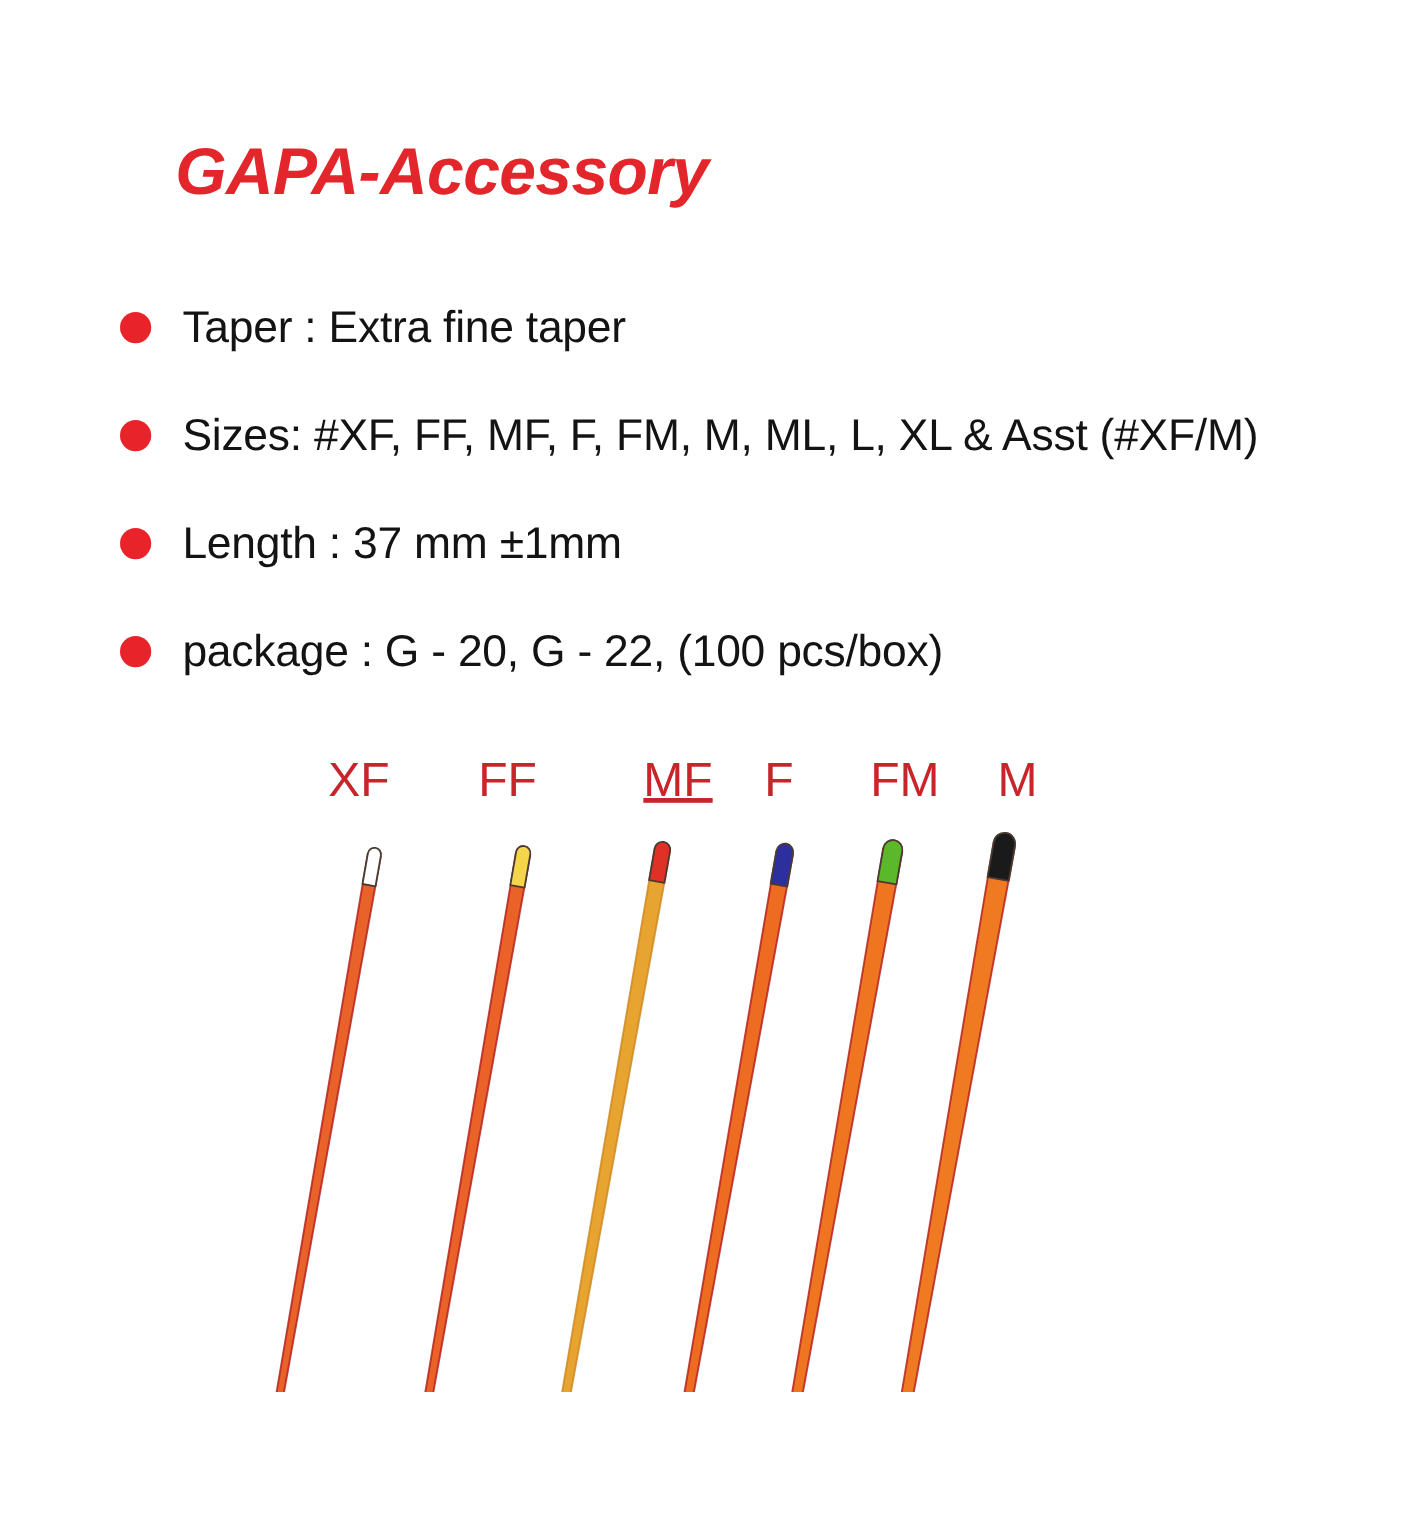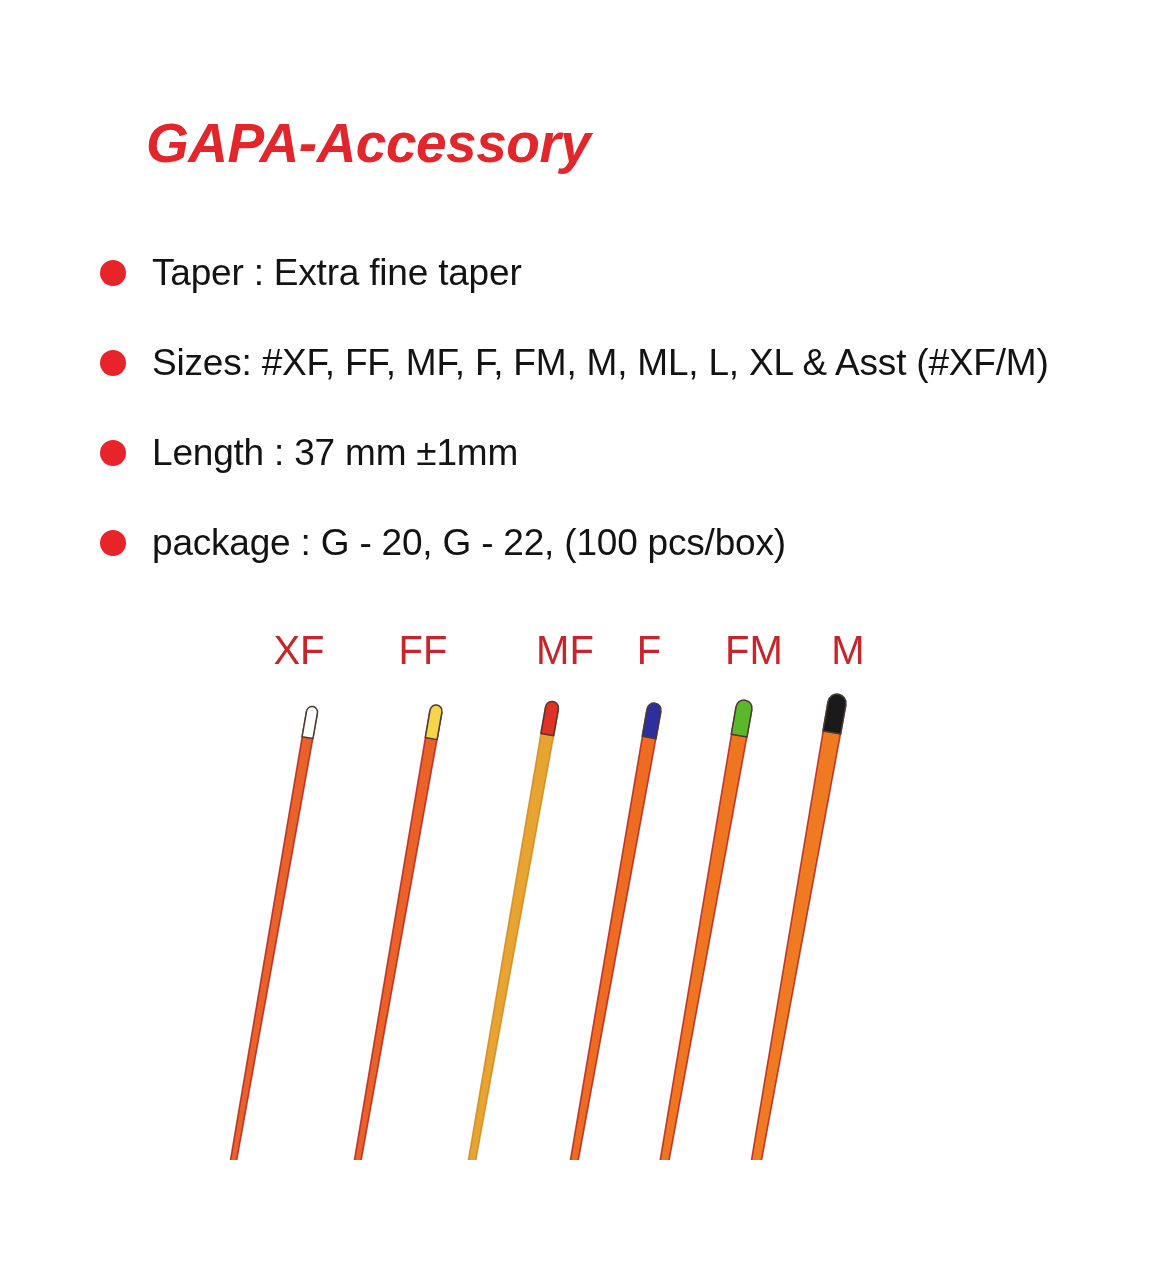--- a/index.html
+++ b/index.html
@@ -220,19 +220,19 @@
           <path d="M 805.8635842359483 104.56104916394314 L 620 1108" stroke="#b5231f" stroke-width="1.6" fill="none" opacity="0.85"></path>
           <path d="M 782.9329185509079 130.98423162255142
        L 788.1364157640517 101.43895083605686
        A 9 9 0 0 1 805.8635842359483 104.56104916394314
        L 800.6600870228045 134.10632995043773 Z" fill="#1a1a1a" stroke="#4a3a32" stroke-width="1.5" stroke-linejoin="round"></path>
         </g>
       </svg>
 
     <span class="needle-label" style="left:259px; top:30px;">XF</span>
     <span class="needle-label" style="left:383px; top:30px;">FF</span>
-    <span class="needle-label" style="left:525px; top:30px;">MF</span>
+    <span class="needle-label" style="left:525px; top:30px;text-decoration:underline;">MF</span>
     <span class="needle-label" style="left:609px; top:30px;">F</span>
     <span class="needle-label" style="left:714px; top:30px;text-align:right;">FM</span>
     <span class="needle-label" style="left:808px; top:30px;">M</span>
   </div>
 
 </div>
 
 </body></html>

